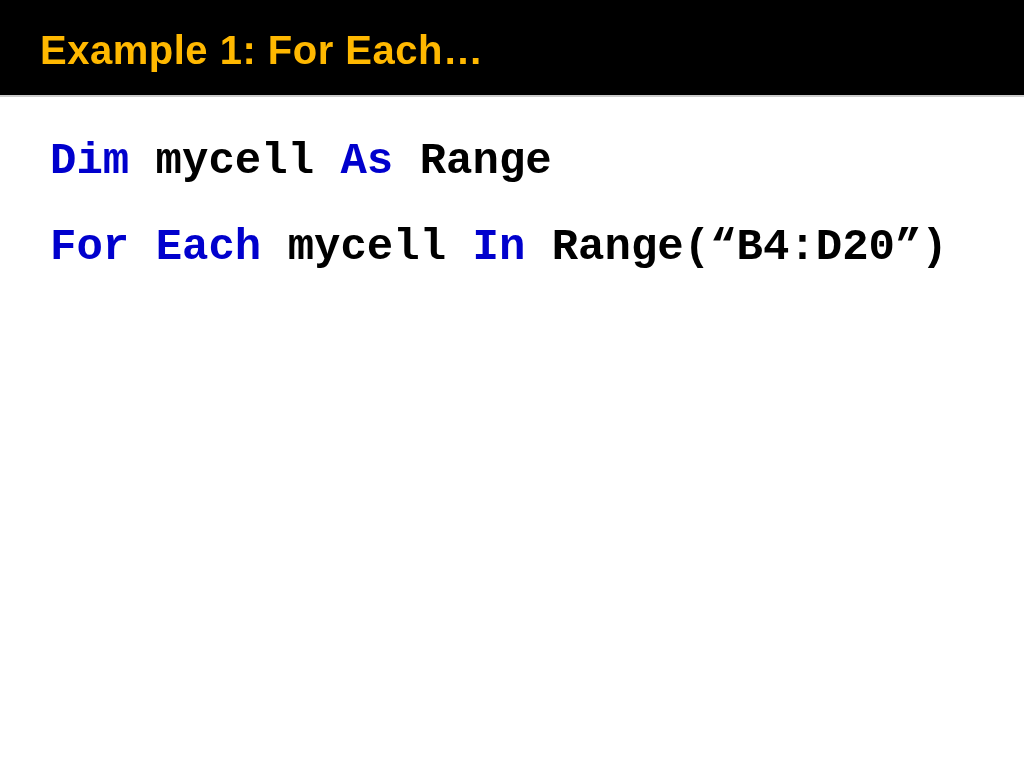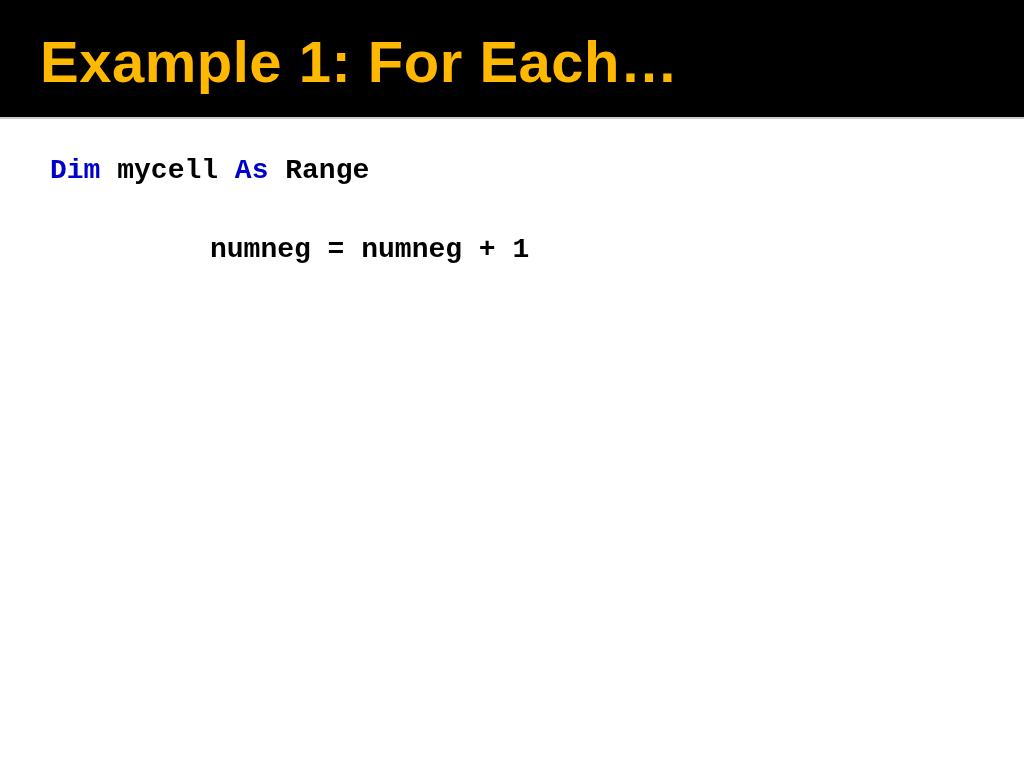--- a/index.html
+++ b/index.html
@@ -17,21 +17,21 @@
     }
 
     .header {
       background: #000000;
       padding: 28px 40px 22px 40px;
       width: 100%;
     }
 
     .header-title {
       color: #FFB800;
-      font-size: 58px;
+      font-size: 40px;
       font-weight: bold;
       font-family: Arial, 'Helvetica Neue', sans-serif;
       letter-spacing: 0.5px;
     }
 
     .divider {
       width: 100%;
       height: 2px;
       background: #cccccc;
     }
@@ -40,21 +40,21 @@
       padding: 30px 50px 20px 50px;
     }
 
     .code-block {
       display: flex;
       flex-direction: column;
       gap: 0;
     }
 
     .code-line {
-      font-size: 28px;
+      font-size: 44px;
       font-weight: bold;
       line-height: 1.55;
       font-family: 'Courier New', Courier, monospace;
       color: #000000;
     }
 
     .kw {
       color: #0000CD;
     }
 
@@ -81,26 +81,26 @@
 
 <div class="content">
   <div class="code-block">
 
     <div class="code-line">
       <span class="kw">Dim</span><span> mycell </span><span class="kw">As</span><span> Range</span>
     </div>
 
     <div class="spacer"></div>
 
+    <div class="code-line">
+      <span class="kw">For</span> <span class="kw">Each</span><span> mycell </span><span class="kw">In</span><span> Range(“B4:D20”)</span>
+    </div>
 
     <div class="spacer"></div>
 
 
-    <div class="code-line indent2">
-      <span>numneg = numneg + 1</span>
-    </div>
 
 
     <div class="spacer"></div>
 
 
   </div>
 </div>
 
 </body></html>

